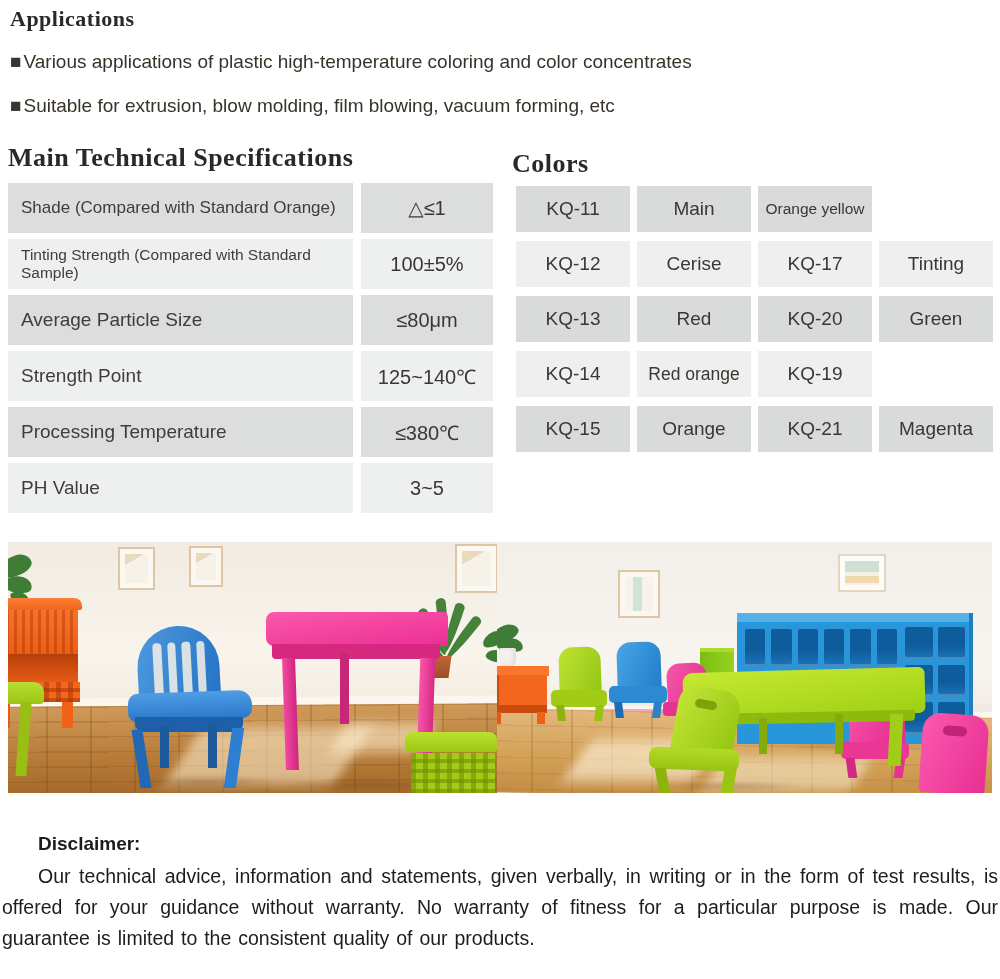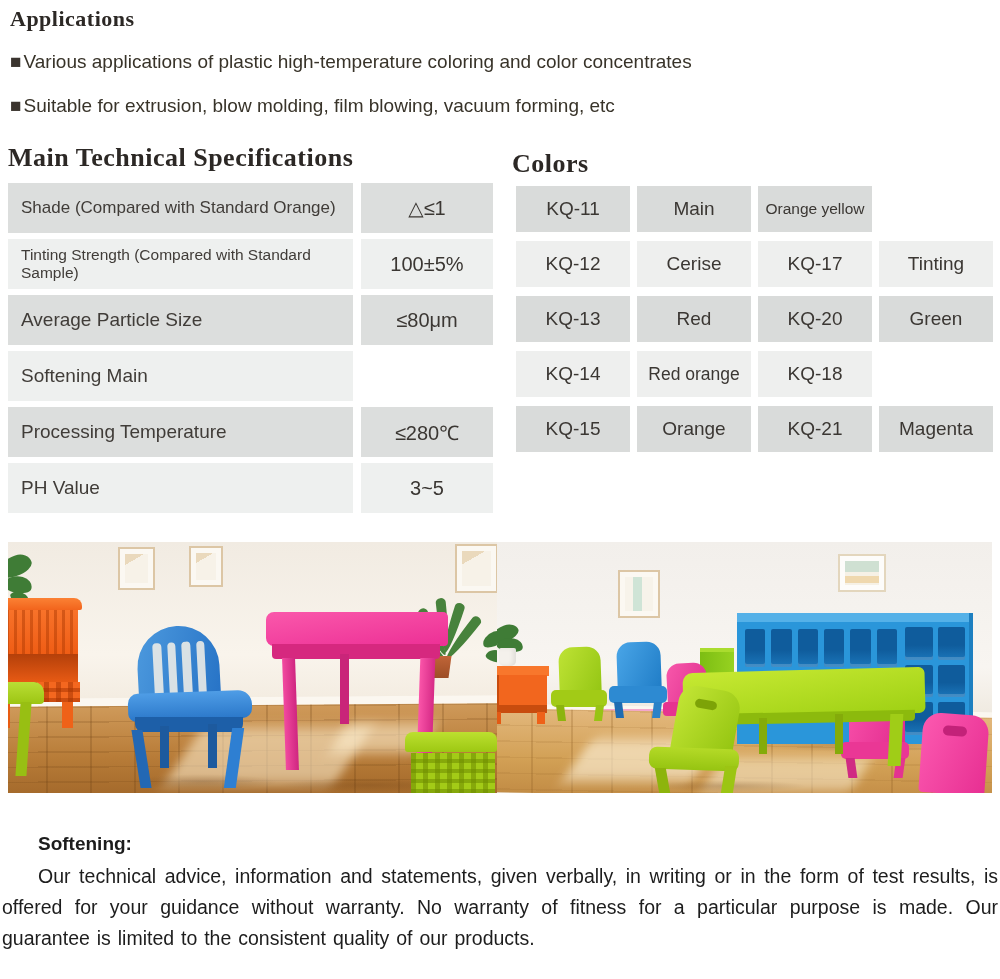--- a/index.html
+++ b/index.html
@@ -207,25 +207,26 @@
       </div>
       <div class="spec-row">
         <div class="cell spec-label fs15">Tinting Strength (Compared with Standard Sample)</div>
         <div class="cell spec-value">100±5%</div>
       </div>
       <div class="spec-row">
         <div class="cell spec-label">Average Particle Size</div>
         <div class="cell spec-value">≤80μm</div>
       </div>
       <div class="spec-row">
-        <div class="cell spec-label">Softening Main</div>
+        <div class="cell spec-label">Strength Point</div>
+        <div class="cell spec-value">125~140℃</div>
       </div>
       <div class="spec-row">
         <div class="cell spec-label">Processing Temperature</div>
-        <div class="cell spec-value">≤280℃</div>
+        <div class="cell spec-value">≤380℃</div>
       </div>
       <div class="spec-row">
         <div class="cell spec-label">PH Value</div>
         <div class="cell spec-value">3~5</div>
       </div>
     </div>
   </div>
 
   <div class="col-right">
     <h2 class="serif-head">Colors</h2>
@@ -243,21 +244,21 @@
       </div>
       <div class="colors-row">
         <div class="ccell">KQ-13</div>
         <div class="ccell">Red</div>
         <div class="ccell">KQ-20</div>
         <div class="ccell">Green</div>
       </div>
       <div class="colors-row">
         <div class="ccell">KQ-14</div>
         <div class="ccell cfs17">Red orange</div>
-        <div class="ccell">KQ-18</div>
+        <div class="ccell">KQ-19</div>
       </div>
       <div class="colors-row">
         <div class="ccell">KQ-15</div>
         <div class="ccell">Orange</div>
         <div class="ccell">KQ-21</div>
         <div class="ccell">Magenta</div>
       </div>
     </div>
   </div>
 </div>
@@ -440,15 +441,15 @@
       <i class="g2-back"></i>
       <i class="g2-hole"></i>
       <i class="g2-seat"></i>
       <i class="g2-l1"></i>
       <i class="g2-l2"></i>
     </div>
   </div>
 </div>
 
 <div class="disclaimer">
-  <div class="disc-title">Softening:</div>
+  <div class="disc-title">Disclaimer:</div>
   <p class="disc-body">Our technical advice, information and statements, given verbally, in writing or in the form of test results, is offered for your guidance without warranty. No warranty of fitness for a particular purpose is made. Our guarantee is limited to the consistent quality of our products.</p>
 </div>
 
 </body></html>

